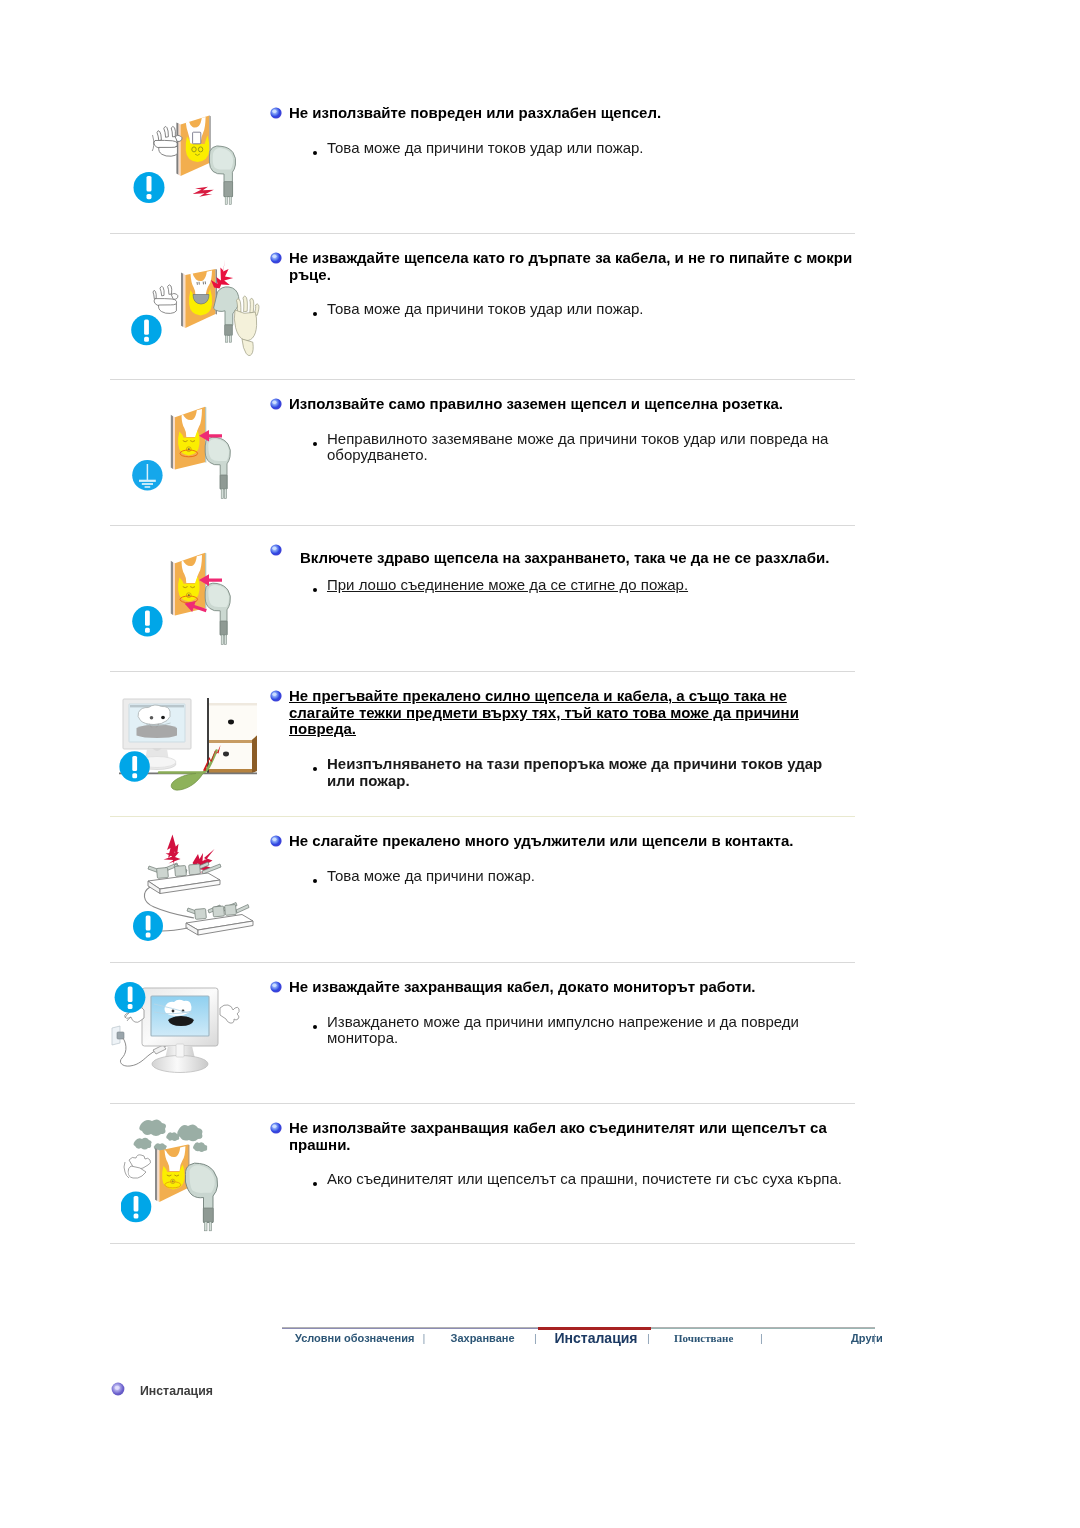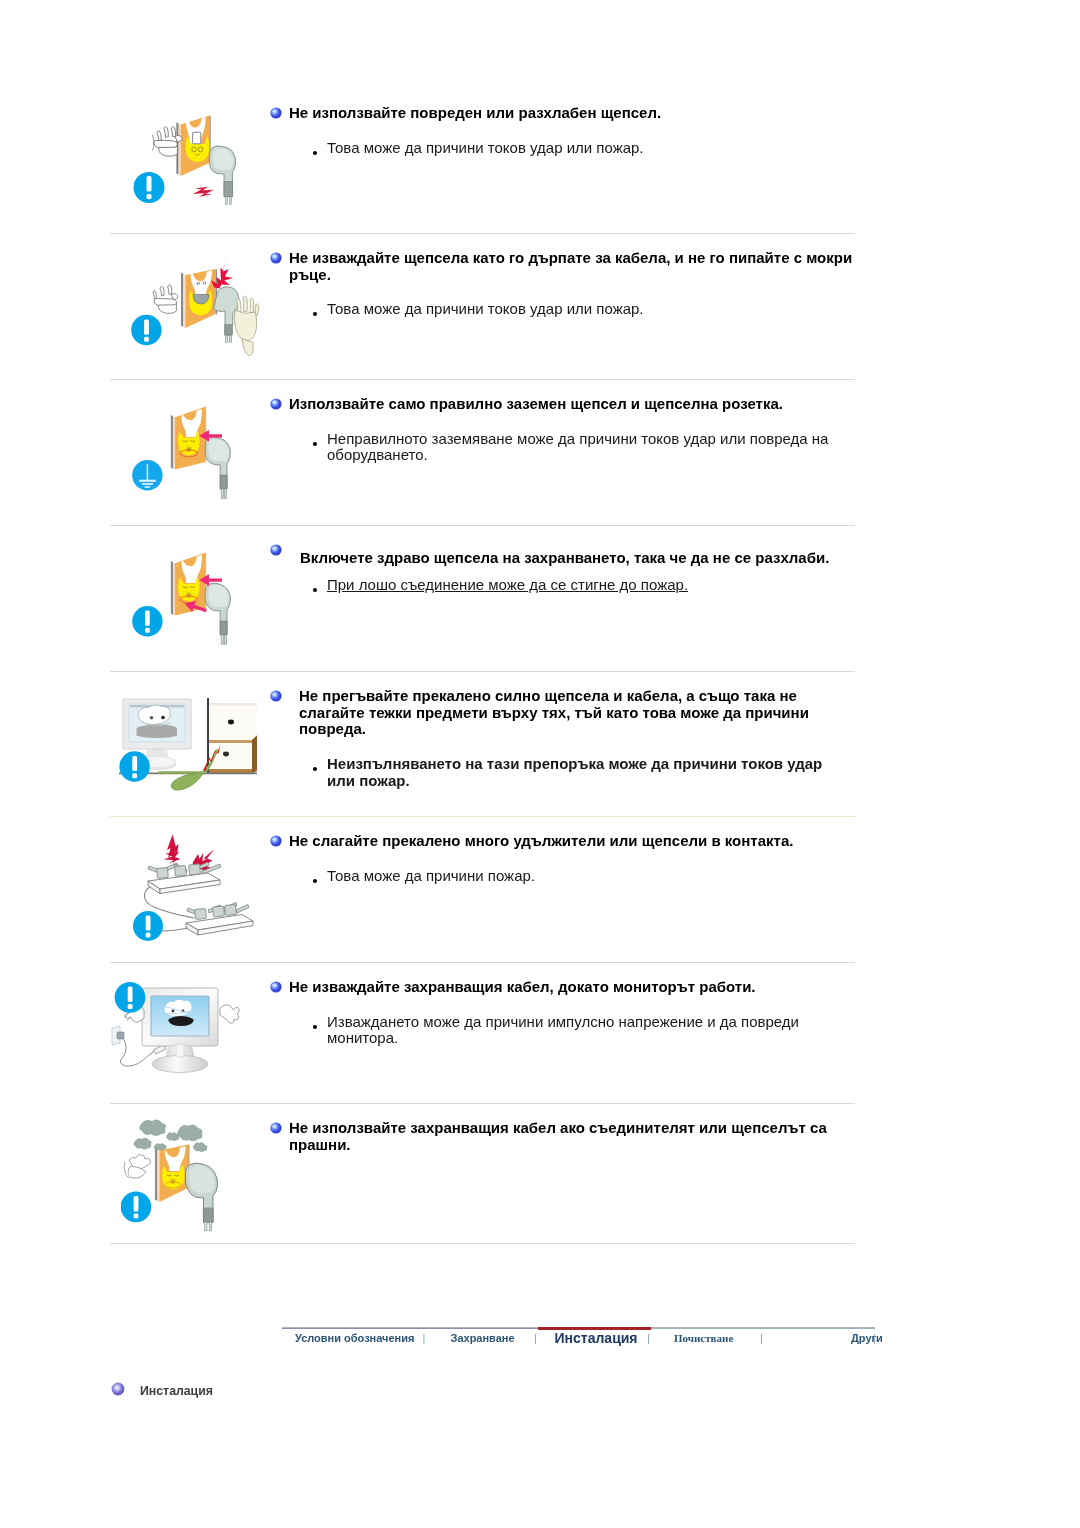--- a/index.html
+++ b/index.html
@@ -286,21 +286,21 @@
             <radialGradient id="sph" cx="0.38" cy="0.38" r="0.72">
               <stop offset="0" stop-color="#d8e4ff"></stop>
               <stop offset="0.30" stop-color="#7a9bf5"></stop>
               <stop offset="0.62" stop-color="#2f46e0"></stop>
               <stop offset="1" stop-color="#4a3ed0"></stop>
             </radialGradient>
           </defs>
           <circle cx="6" cy="6" r="5.6" fill="url(#sph)"></circle>
           <ellipse cx="4.4" cy="4.2" rx="2.1" ry="1.7" fill="#cfe0ff" opacity="0.85"></ellipse>
         </svg></div>
-    <div class="head" style="left:299px;top:17px;width:566px;">Не прегъвайте прекалено силно щепсела и кабела, а също така не слагайте тежки предмети върху тях, тъй като това може да причини повреда.</div>
+    <div class="head" style="left:289px;top:17px;width:566px;text-decoration:underline;">Не прегъвайте прекалено силно щепсела и кабела, а също така не слагайте тежки предмети върху тях, тъй като това може да причини повреда.</div>
     <div class="bl" style="left:327px;top:84.9px;width:505px;font-weight:bold;">
       <div class="blrow"><span class="dot"></span><span>Неизпълняването на тази препоръка може да причини токов удар или пожар.</span></div>
     </div>
   </div>
   <div class="divider cream" style="top:816px;"></div>
 
   <div class="section" style="top:816px;">
     <div class="illu" style="left:132px;top:14px;width:125px;height:130px;overflow:hidden;"><svg viewBox="0 0 125 130" width="125" height="130">
 
   <g fill="#d2103f">
@@ -490,20 +490,21 @@
               <stop offset="0.30" stop-color="#7a9bf5"></stop>
               <stop offset="0.62" stop-color="#2f46e0"></stop>
               <stop offset="1" stop-color="#4a3ed0"></stop>
             </radialGradient>
           </defs>
           <circle cx="6" cy="6" r="5.6" fill="url(#sph)"></circle>
           <ellipse cx="4.4" cy="4.2" rx="2.1" ry="1.7" fill="#cfe0ff" opacity="0.85"></ellipse>
         </svg></div>
     <div class="head" style="left:289px;top:17px;width:566px;">Не използвайте захранващия кабел ако съединителят или щепселът са прашни.</div>
     <div class="bl" style="left:327px;top:68.2px;width:520px;">
+      <div class="blrow"><span class="dot"></span><span>Ако съединителят или щепселът са прашни, почистете ги със суха кърпа.</span></div>
     </div>
   </div>
   <div class="divider" style="top:1243px;"></div>
 
   <div class="navwrap" style="top:1326px;">
     <div style="position:absolute;left:282px;top:0.5px;width:593px;height:1.1px;background:#b2b2b2;"></div>
     <div style="position:absolute;left:282px;top:1.5px;width:256px;height:1.3px;background:#8c8cb4;"></div>
     <div style="position:absolute;left:651px;top:1.5px;width:224px;height:1.3px;background:#9ab6b4;"></div>
     <div style="position:absolute;left:538px;top:0.6px;width:113px;height:3.2px;background:#a72222;"></div>
     <div class="navitem" style="left:295px;top:6px;">Условни обозначения</div>

